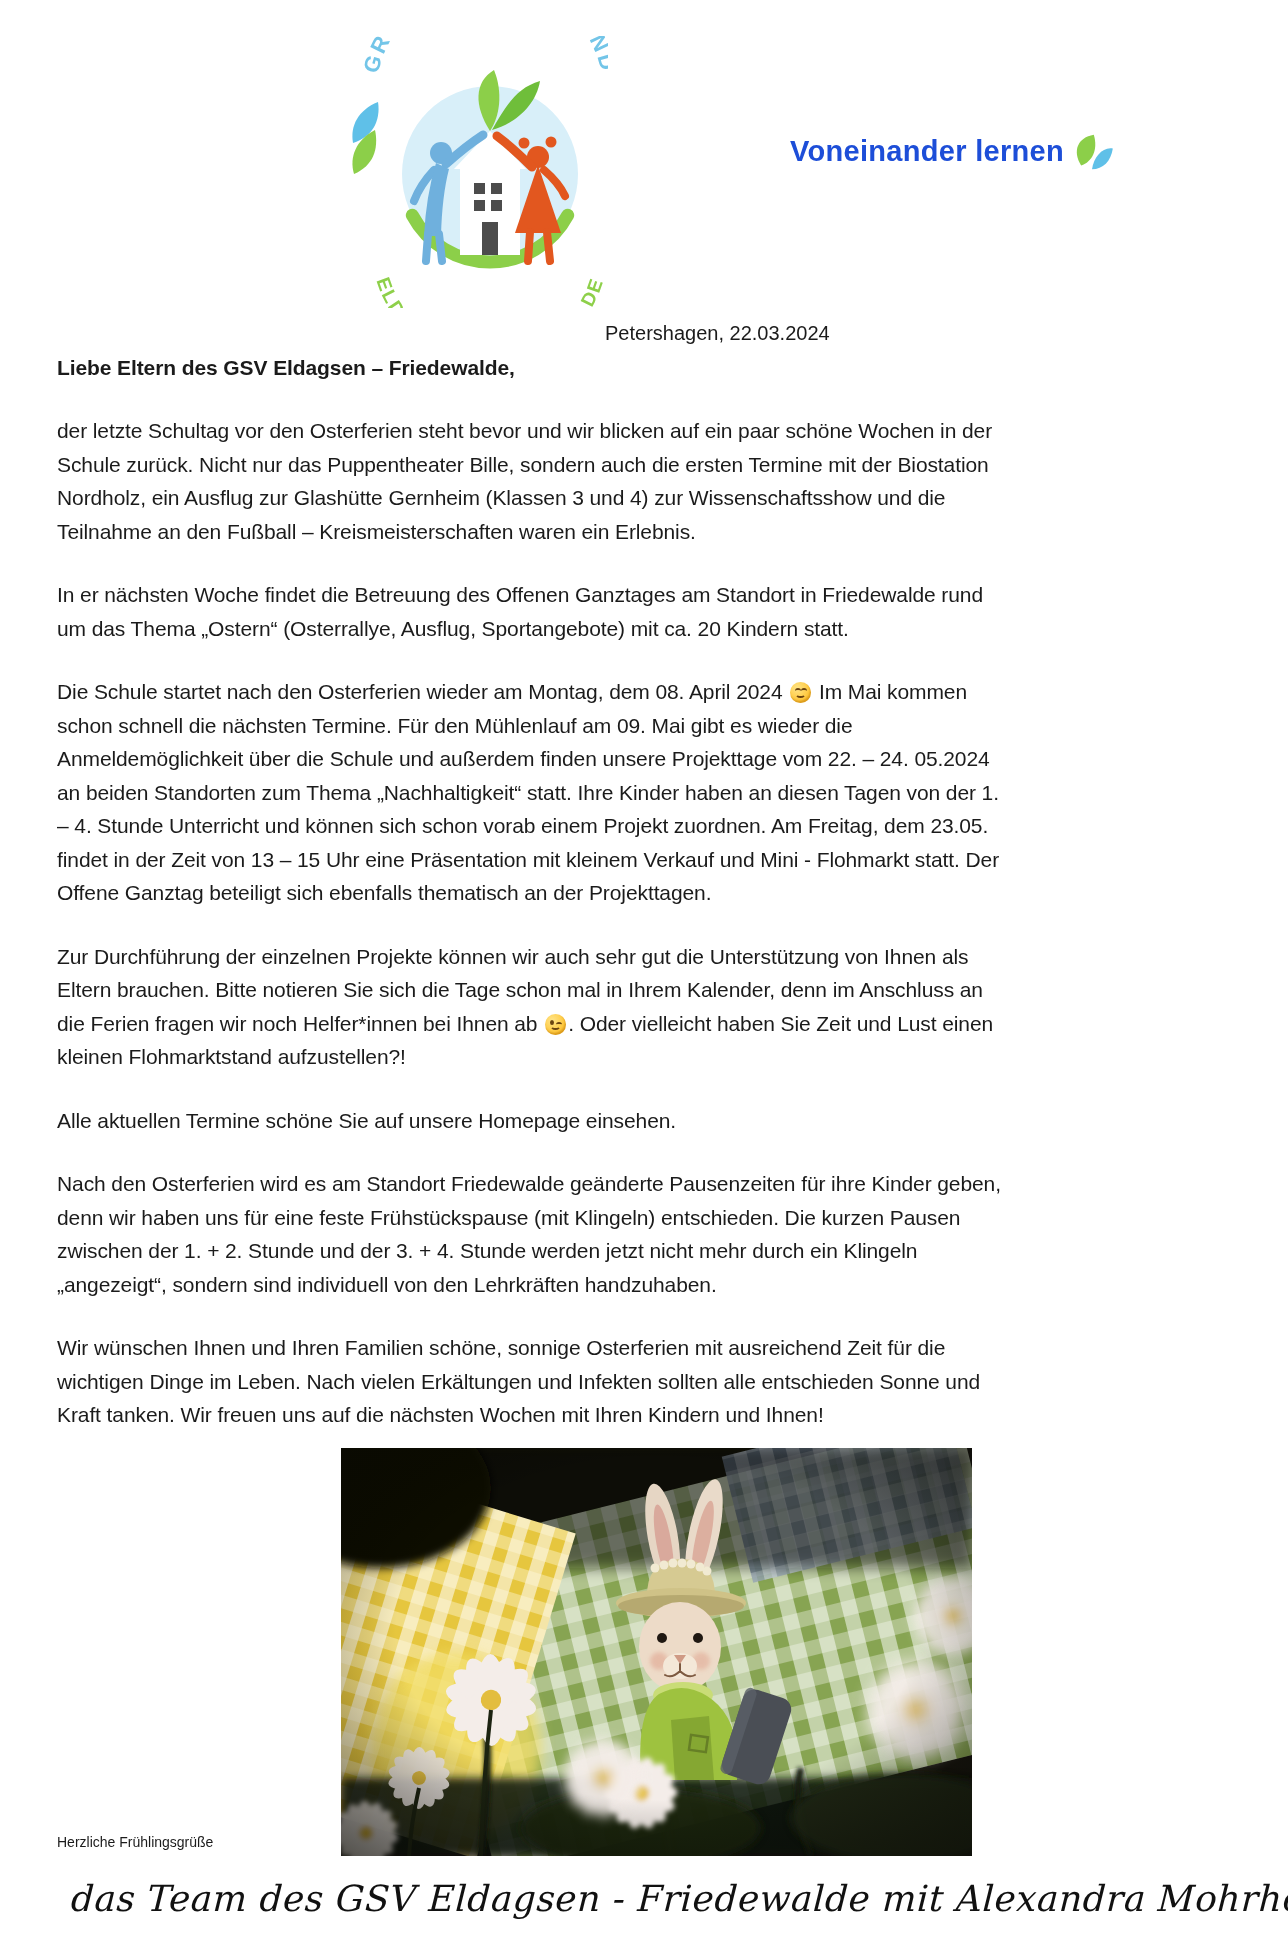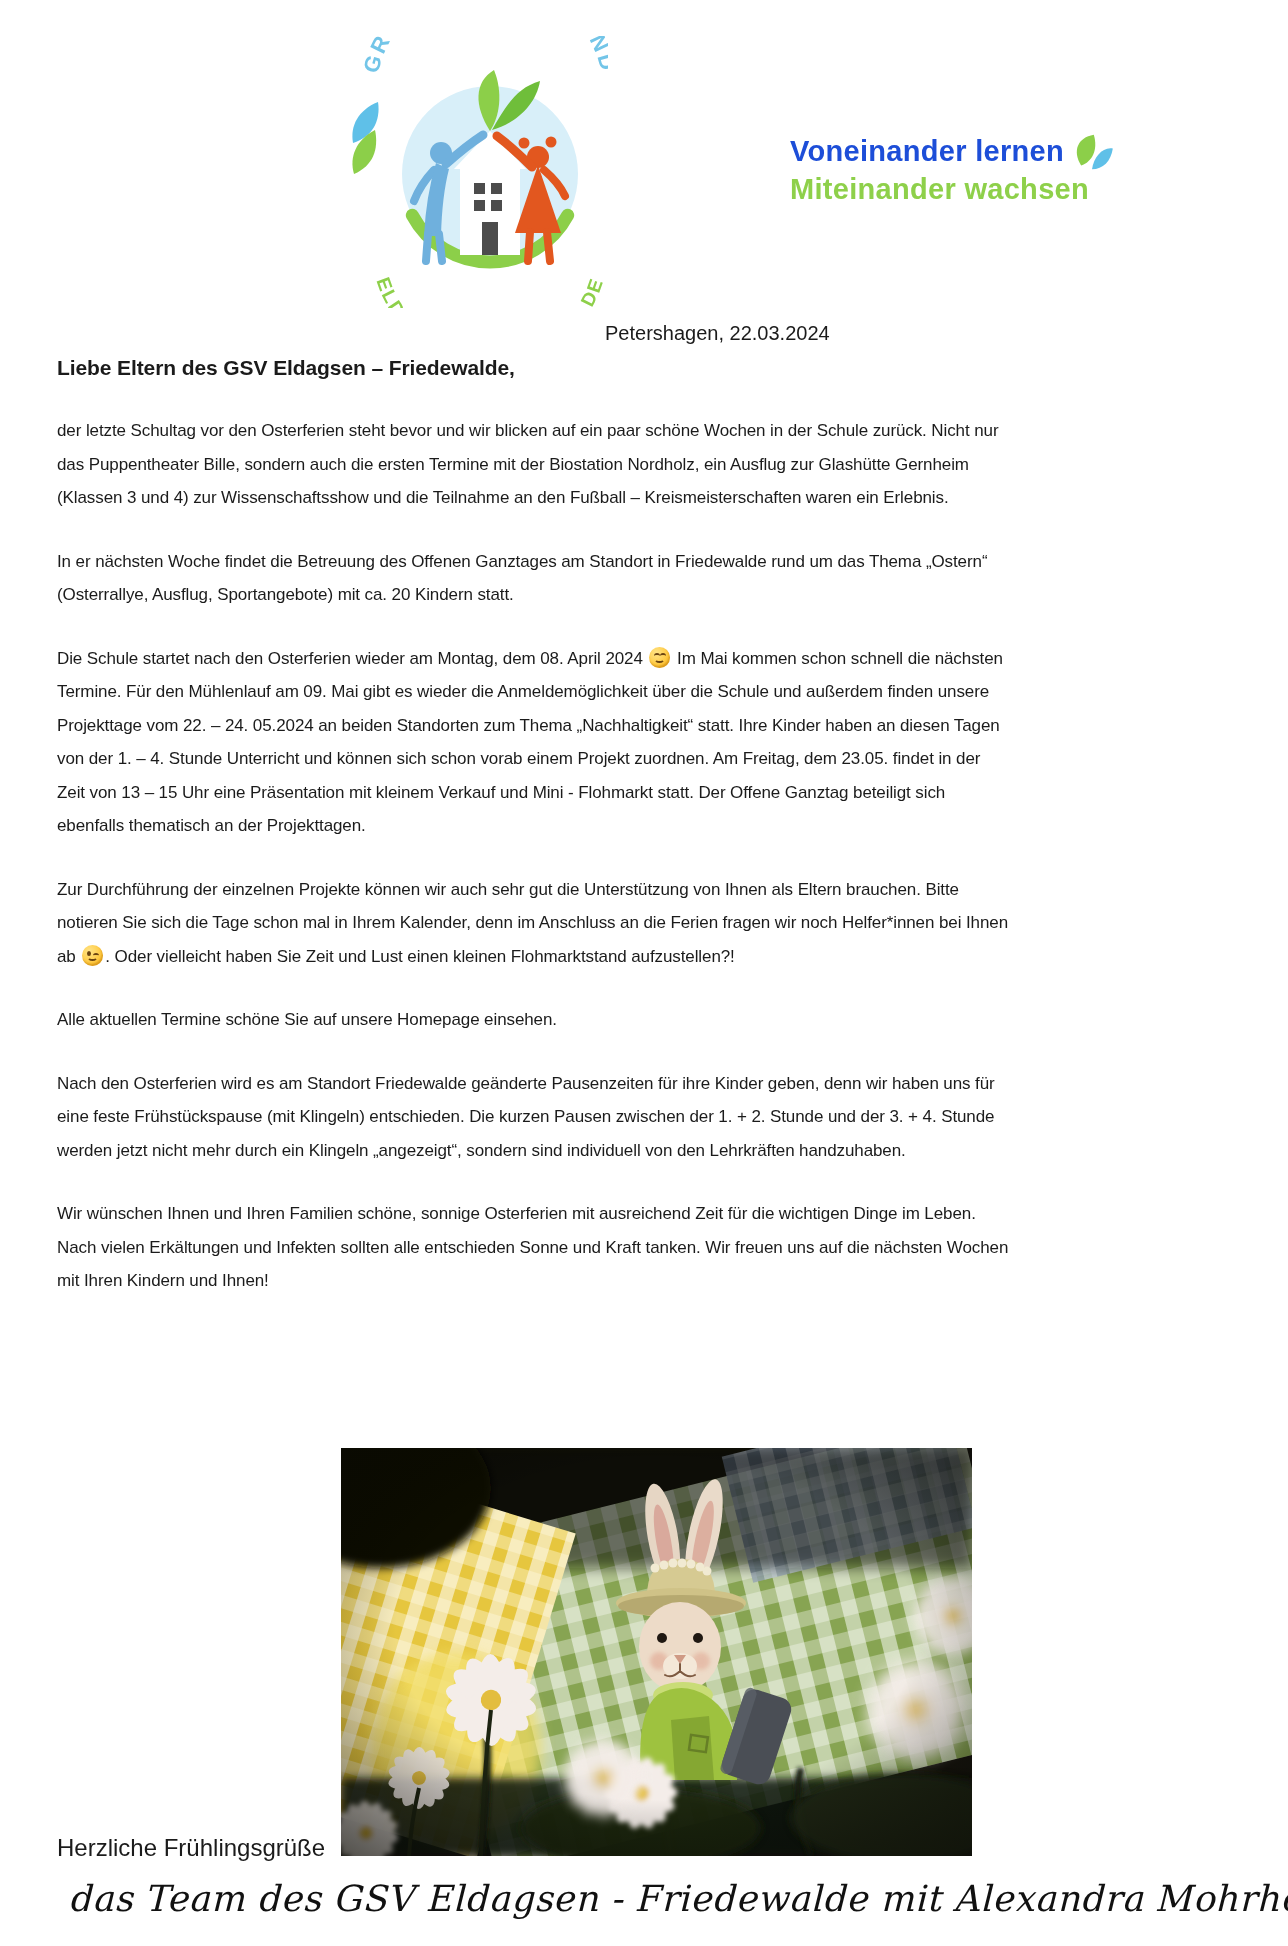--- a/index.html
+++ b/index.html
@@ -14,37 +14,37 @@
   }
   
   .logo-svg{position:absolute;left:348px;top:36px;width:260px;height:272px;}
   .tagline{position:absolute;left:790px;top:133px;font-weight:bold;font-size:29px;line-height:36px;letter-spacing:.3px;white-space:nowrap;}
   .tagline .l1{color:#1d4ed8;}
   .tagline .l2{color:#8ed04a;}
   .tagline .leaves{display:inline-block;width:44px;height:38px;vertical-align:-10px;margin-left:6px;}
   
   .date-line{position:absolute;top:322px;left:605px;width:350px;text-align:left;font-size:20px;}
   .salutation{position:absolute;top:356px;left:57px;font-size:21px;font-weight:bold;letter-spacing:-.1px;}
-  .letter-body{position:absolute;top:414px;left:57px;width:952px;font-size:17px;line-height:33.5px;letter-spacing:-.1px;}
+  .letter-body{position:absolute;top:414px;left:57px;width:952px;font-size:21px;line-height:33.5px;letter-spacing:-.1px;}
   .letter-body p{margin:0 0 30px 0;}
   
   .emoji{display:inline-block;width:21px;height:21px;border-radius:50%;
     background:radial-gradient(circle at 35% 30%,#ffe488,#ffc93e 60%,#f0a713);
     box-shadow:inset -1px -2px 2px rgba(180,110,0,.45);
     position:relative;vertical-align:-4px;margin:0 2px;}
   .emoji i{position:absolute;display:block;}
   .emoji .eye{top:6px;width:4px;height:5px;background:#6b4410;border-radius:50%;}
   .emoji .eye.l{left:4.5px}.emoji .eye.r{right:4.5px}
   .emoji.smile .eye{width:6px;height:4px;background:transparent;border-top:2px solid #6b4410;border-radius:50% 50% 0 0;top:6px;}
   .emoji.wink .eye.r{width:6px;height:3px;background:transparent;border-top:2px solid #6b4410;border-radius:50%;top:8px;}
   .emoji .mouth{left:5px;top:8px;width:11px;height:8px;border:2px solid transparent;border-bottom:2px solid #6b4410;border-radius:50%;box-sizing:border-box;}
   
   .photo{position:absolute;left:341px;top:1448px;width:631px;height:408px;}
   
-  .closing{position:absolute;left:57px;top:1834px;font-size:24px;}
+  .closing{position:absolute;left:57px;top:1834px;font-size:14px;}
   .signature{position:absolute;left:70px;top:1878px;font-family:"DejaVu Serif","Liberation Serif",serif;font-style:italic;font-size:36px;letter-spacing:.5px;color:#111;transform:skewX(-3deg);transform-origin:left bottom;white-space:nowrap;}
 </style>
 </head>
 <body>
 
 <div class="page">
 
   <svg class="logo-svg" viewBox="0 0 260 272" xmlns="http://www.w3.org/2000/svg">
     <defs>
       <path id="arcTop" d="M 34.9 99 A 114 114 0 1 1 249.1 99"></path>
@@ -99,21 +99,20 @@
     <text font-family="Liberation Sans, sans-serif" font-weight="bold" font-size="19" letter-spacing="2" fill="#8ed04a">
       <textPath href="#arcBottom" startOffset="50%" text-anchor="middle">ELDAGSEN - FRIEDEWALDE</textPath>
     </text>
   </svg>
 
   <div class="tagline">
     <div class="l1"><span>Voneinander lernen</span><svg class="leaves" viewBox="0 0 48 42" xmlns="http://www.w3.org/2000/svg">
         <path d="M 12 36 C 2 20 8 5 26 2 C 31 19 24 32 12 36 Z" fill="#8ccf49"></path>
         <path d="M 24 40 C 26 26 36 15 47 17 C 45 31 36 40 24 40 Z" fill="#5fc0e8"></path>
       </svg></div>
-    <div class="l2"><span>Miteinander wachsen</span></div>
   </div>
 
   <div class="date-line">Petershagen, 22.03.2024</div>
   <div class="salutation">Liebe Eltern des GSV Eldagsen – Friedewalde,</div>
   <div class="letter-body">
       <p>der letzte Schultag vor den Osterferien steht bevor und wir blicken auf ein paar schöne Wochen in der Schule zurück. Nicht nur das Puppentheater Bille, sondern auch die ersten Termine mit der Biostation Nordholz, ein Ausflug zur Glashütte Gernheim (Klassen 3 und 4) zur Wissenschaftsshow und die Teilnahme an den Fußball – Kreismeisterschaften waren ein Erlebnis.</p>
       <p>In er nächsten Woche findet die Betreuung des Offenen Ganztages am Standort in Friedewalde rund um das Thema „Ostern“ (Osterrallye, Ausflug, Sportangebote) mit ca. 20 Kindern statt.</p>
       <p>Die Schule startet nach den Osterferien wieder am Montag, dem 08. April 2024 <span class="emoji smile"><i class="eye l"></i><i class="eye r"></i><i class="mouth"></i></span> Im Mai kommen schon schnell die nächsten Termine. Für den Mühlenlauf am 09. Mai gibt es wieder die Anmeldemöglichkeit über die Schule und außerdem finden unsere Projekttage vom 22. – 24. 05.2024 an beiden Standorten zum Thema „Nachhaltigkeit“ statt. Ihre Kinder haben an diesen Tagen von der 1. – 4. Stunde Unterricht und können sich schon vorab einem Projekt zuordnen. Am Freitag, dem 23.05. findet in der Zeit von 13 – 15 Uhr eine Präsentation mit kleinem Verkauf und Mini - Flohmarkt statt. Der Offene Ganztag beteiligt sich ebenfalls thematisch an der Projekttagen.</p>
       <p>Zur Durchführung der einzelnen Projekte können wir auch sehr gut die Unterstützung von Ihnen als Eltern brauchen. Bitte notieren Sie sich die Tage schon mal in Ihrem Kalender, denn im Anschluss an die Ferien fragen wir noch Helfer*innen bei Ihnen ab <span class="emoji wink"><i class="eye l"></i><i class="eye r"></i><i class="mouth"></i></span>. Oder vielleicht haben Sie Zeit und Lust einen kleinen Flohmarktstand aufzustellen?!</p>
       <p>Alle aktuellen Termine schöne Sie auf unsere Homepage einsehen.</p>

